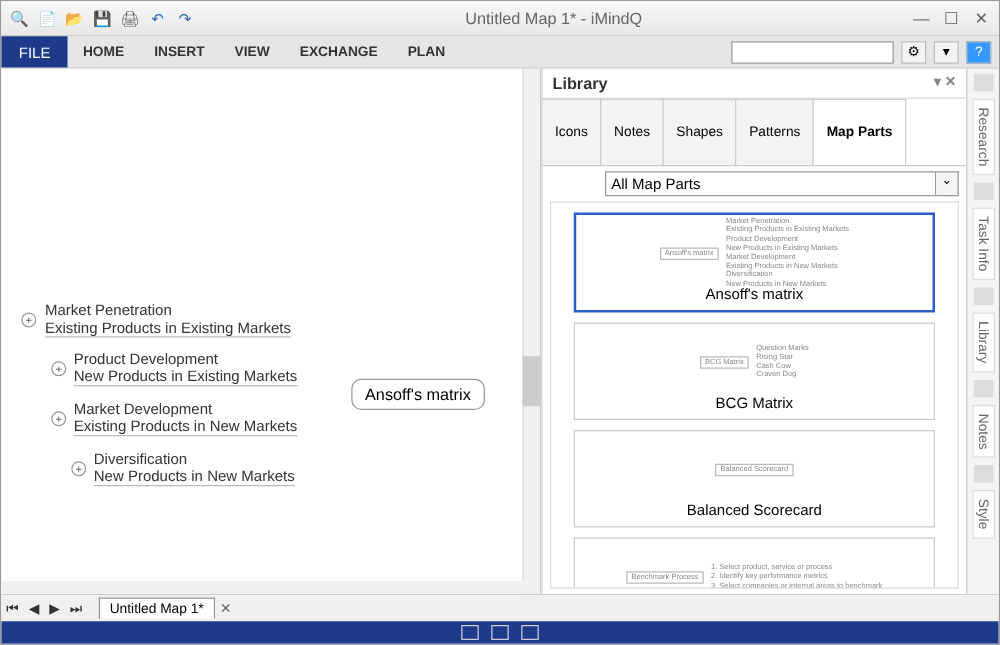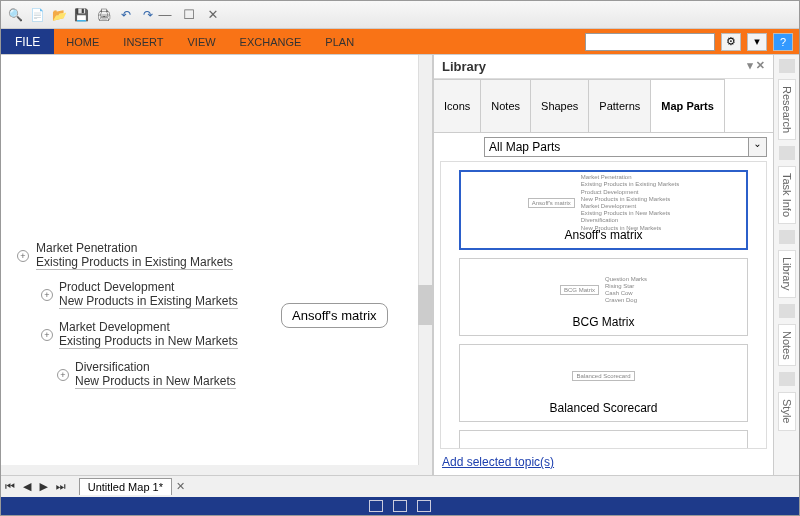--- a/index.html
+++ b/index.html
@@ -3,23 +3,23 @@
 <meta charset="utf-8">
 <style>
 * { box-sizing: border-box; margin: 0; padding: 0; font-family: Arial, sans-serif; }
 body { width: 800px; height: 516px; overflow: hidden; background: #fff; border: 1px solid #999; }
 .titlebar { height: 28px; background: linear-gradient(#f8f8f8,#e8e8e8); display: flex; align-items: center; padding: 0 6px; border-bottom: 1px solid #ccc; }
 .titlebar .qa-icons { display: flex; gap: 4px; }
 .titlebar .qa-icons span { width: 18px; height: 18px; display: inline-flex; align-items: center; justify-content: center; font-size: 12px; }
 .titlebar .title { flex: 1; text-align: center; color: #666; font-size: 13px; }
 .titlebar .win-controls { display: flex; gap: 8px; }
 .titlebar .win-controls span { width: 16px; height: 16px; display: inline-flex; align-items: center; justify-content: center; color: #666; font-size: 13px; cursor: pointer; }
-.ribbon-tabs { height: 26px; display: flex; align-items: stretch; border-bottom: 1px solid #ccc; background: #f97316; }
+.ribbon-tabs { height: 26px; display: flex; align-items: stretch; border-bottom: 1px solid #ccc; background: #e5e5e5; }
 .ribbon-tabs .filetab { background: #1e3a8a; color: #fff; padding: 4px 14px; font-size: 12px; display: flex; align-items: center; }
-.ribbon-tabs .tab { padding: 0 12px; font-size: 11px; color: #333; display: flex; align-items: center; cursor: pointer; }
+.ribbon-tabs .tab { padding: 0 12px; font-size: 11px; color: #333; display: flex; align-items: center; cursor: pointer; font-weight: bold; }
 .ribbon-tabs .spacer { flex: 1; }
 .ribbon-tabs .right-tools { display: flex; align-items: center; gap: 6px; padding-right: 6px; }
 .ribbon-tabs input[type=text] { width: 130px; height: 18px; border: 1px solid #999; font-size: 11px; }
 .ribbon-tabs .toolbtn { width: 20px; height: 18px; border: 1px solid #bbb; background: #f4f4f4; display: inline-flex; align-items: center; justify-content: center; font-size: 11px; }
 .main { display: flex; height: calc(100% - 28px - 26px - 22px - 18px); }
 .canvas { flex: 1; position: relative; background: #fff; border-right: 1px solid #ccc; overflow: hidden; }
 .node-central { position: absolute; left: 280px; top: 248px; border: 1px solid #999; border-radius: 8px; padding: 4px 10px; font-size: 13px; background: #fff; }
 .branch { position: absolute; left: 35px; font-size: 12px; color: #333; }
 .branch .line1 { }
 .branch .line2 { border-bottom: 1px solid #bbb; }
@@ -59,20 +59,21 @@
 <div class="titlebar">
   <div class="qa-icons">
     <span style="color:#2a7a2a">🔍</span>
     <span style="color:#c90">📄</span>
     <span style="color:#cc8">📂</span>
     <span style="color:#36a">💾</span>
     <span style="color:#555">🖨</span>
     <span style="color:#36a">↶</span>
     <span style="color:#36a">↷</span>
   </div>
+  <div class="title">Untitled Map 1* - iMindQ</div>
   <div class="win-controls">
     <span>—</span>
     <span>☐</span>
     <span>✕</span>
   </div>
 </div>
 
 <div class="ribbon-tabs">
   <div class="filetab">FILE</div>
   <div class="tab">HOME</div>
@@ -178,21 +179,20 @@
         <div class="mini">
           <span class="mini-node">Benchmark Process</span>
           <div class="mini-text">
             <div>1. Select product, service or process</div>
               <div>2. Identify key performance metrics</div>
               <div>3. Select companies or internal areas to benchmark</div>
           </div>
         </div>
       </div>
     </div>
-    <div class="lib-link">Add selected topic(s)</div>
   </div>
 
   <div class="sidepanel">
     <div class="vicon"></div>
     <div class="vtab">Research</div>
     <div class="vicon"></div>
     <div class="vtab">Task Info</div>
     <div class="vicon"></div>
     <div class="vtab">Library</div>
     <div class="vicon"></div>

